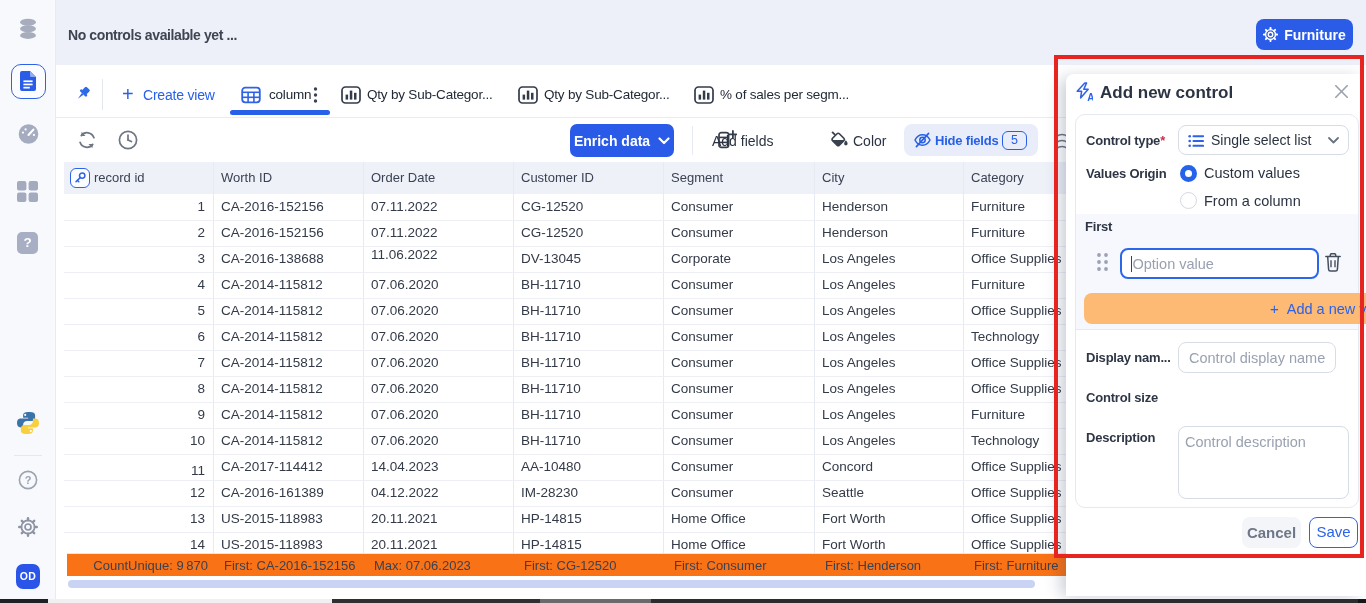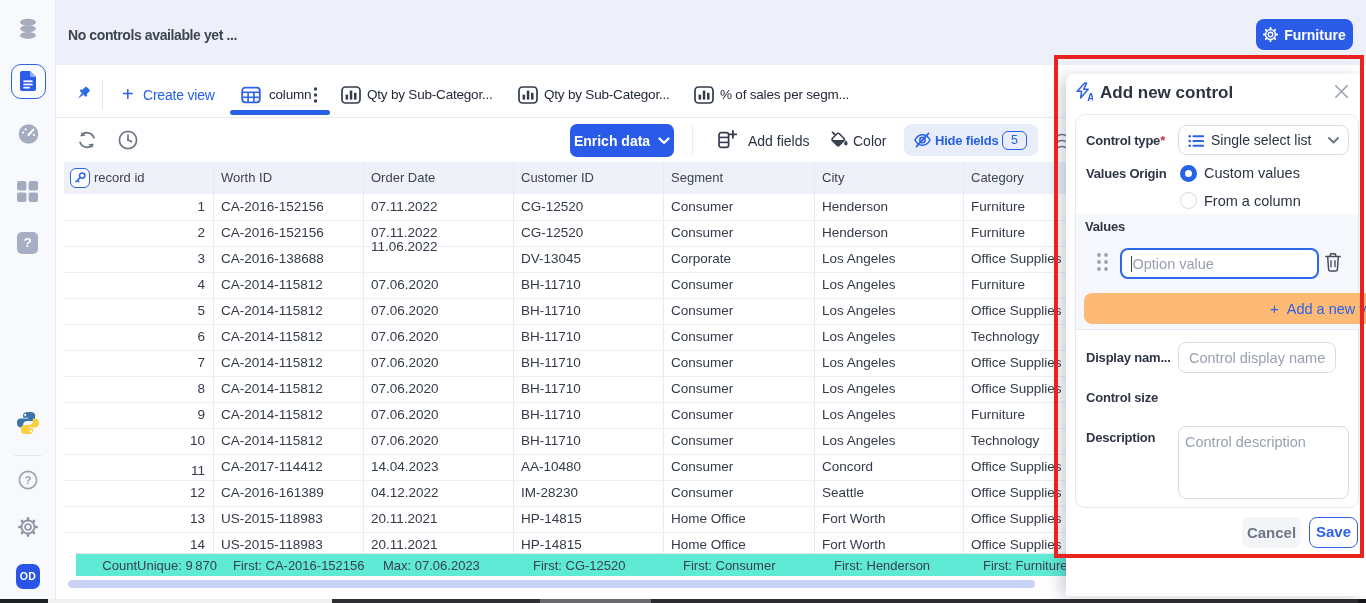--- a/index.html
+++ b/index.html
@@ -27,39 +27,39 @@
 #hidepill .badge{position:absolute;left:98px;top:6.5px;width:25px;height:19px;border:1.5px solid #2760e8;border-radius:6px;color:#2760e8;font-size:12.5px;text-align:center;line-height:16px}
 
 #table{position:absolute;left:64px;top:162px;width:1110px;height:414px;background:#fff;overflow:hidden;z-index:1}
 #thead{position:absolute;left:0;top:0;width:1110px;height:32px;background:#eef1f8}
 #thead .h{position:absolute;top:8px;font-size:13px;color:#3a4253}
 #keybox{position:absolute;left:6px;top:6px;width:20px;height:20px;border:1.4px solid #2e62e8;border-radius:6px;background:#fcfdff}
 .c0{position:absolute;left:0;width:141px;height:26px;text-align:right;font-size:13.5px;color:#333a48;line-height:26px}
 .cl{position:absolute;height:26px;font-size:13.5px;color:#333a48;line-height:26px;white-space:nowrap}
 .rsep{position:absolute;left:0;width:1110px;height:1px;background:#edeff5}
 .csep{position:absolute;top:0;width:1px;height:414px;background:#e7eaf1}
-#tsummary{position:absolute;left:12px;top:391px;width:1110px;height:23px;background:#5eead4;border-top:1px solid #e4e7ee}
+#tsummary{position:absolute;left:3px;top:391px;width:1110px;height:23px;background:#f97316;border-top:1px solid #e4e7ee}
 #tsummary .s0{position:absolute;left:0;top:4px;width:141px;text-align:right;font-size:13px;color:#3a4150}
 #tsummary .sl{position:absolute;top:4px;font-size:13px;color:#3a4150;white-space:nowrap}
 #scrollthumb{position:absolute;left:68px;top:580px;width:967px;height:8px;border-radius:4px;background:#c9d4f4;z-index:1}
 
 #panel{position:absolute;left:1066px;top:74px;width:300px;height:522px;background:#fff;border-top-left-radius:8px;box-shadow:-7px 2px 16px -2px rgba(45,55,90,.25);z-index:5}
 #panel .title{position:absolute;left:34px;top:9px;font-size:17px;font-weight:bold;color:#2b3442}
 #pform{position:absolute;left:9px;top:40px;width:284px;height:394px;border:1px solid #e6e9f0;border-radius:10px}
 .plabel{position:absolute;font-size:13px;letter-spacing:-0.2px;font-weight:bold;color:#2e3645;white-space:nowrap}
 .pinput{position:absolute;border:1px solid #d8dce5;border-radius:8px;background:#fff}
 .ph{color:#99a1b0;font-size:14.5px}
 #vsec{position:absolute;left:0;top:99px;width:282px;height:116px;background:#f7f8fd;border-bottom:1px solid #e6e9f0}
 #optinput{position:absolute;left:43.5px;top:132.5px;width:199px;height:31px;border:2px solid #2c67ea;border-radius:8px;background:#fff}
 #addval{position:absolute;left:8px;top:177.5px;width:310px;height:31px;border-radius:8px;background:#fdba74;color:#2b62e9;font-size:14.5px;text-align:right;line-height:31px}
 #radio1{position:absolute;left:103.5px;top:49.5px;width:17px;height:17px;border-radius:50%;border:5px solid #2563eb;background:#fff}
 #radio2{position:absolute;left:103.5px;top:77px;width:17px;height:17px;border-radius:50%;border:1.5px solid #d3d8e1;background:#fff}
 .rlab{position:absolute;left:128px;font-size:14.5px;color:#2b3342}
 #cancel{position:absolute;left:176px;top:443px;width:59px;height:31px;border-radius:8px;background:#f3f5f8;color:#6e7787;font-size:15px;font-weight:bold;text-align:center;line-height:31px}
-#save{position:absolute;left:243px;top:443px;width:49px;height:31px;border-radius:8px;border:1.5px solid #2c63e9;color:#2c63e9;font-size:15px;font-weight:bold;text-align:center;line-height:28px;background:#fff}
+#save{position:absolute;left:243px;top:443px;width:49px;height:31px;border-radius:8px;border:1.5px solid #2c63e9;color:#2c63e9;font-size:15px;font-weight:normal;text-align:center;line-height:28px;background:#fff}
 
 #red{position:absolute;left:1054px;top:55px;width:310px;height:503px;border:4px solid #e82420;z-index:30}
 
 .tb{position:absolute;top:599px;height:4px;z-index:40}
 </style></head>
 <body>
 
 <div id="sidebar">
   <svg class="abs" style="left:18px;top:18px" width="20" height="23" viewBox="0 0 20 23">
     <ellipse cx="10" cy="4.2" rx="8" ry="3.5" fill="#a7adbd"></ellipse>
@@ -205,21 +205,21 @@
     </svg>
 </div>
 <div id="tooldiv"></div>
 <svg class="abs" style="left:717px;top:130px" width="20" height="20" viewBox="0 0 20 20">
   <rect x="2" y="2.6" width="9.6" height="14.8" rx="2.2" fill="none" stroke="#343c4c" stroke-width="1.7"></rect>
   <line x1="2" y1="7.4" x2="11.6" y2="7.4" stroke="#343c4c" stroke-width="1.6"></line>
   <line x1="2" y1="12.4" x2="11.6" y2="12.4" stroke="#343c4c" stroke-width="1.6"></line>
   <line x1="15.9" y1="1" x2="15.9" y2="7.8" stroke="#343c4c" stroke-width="1.8" stroke-linecap="round"></line>
   <line x1="12.5" y1="4.4" x2="19.3" y2="4.4" stroke="#343c4c" stroke-width="1.8" stroke-linecap="round"></line>
 </svg>
-<div class="tbtxt" style="left:748px">Add fields</div>
+<div class="tbtxt" style="left:712px">Add fields</div>
 <svg class="abs" style="left:830px;top:131px" width="20" height="18" viewBox="0 0 20 18">
   <rect x="3.4" y="3.6" width="9.6" height="9.6" rx="1.6" transform="rotate(45 8.2 8.4)" fill="none" stroke="#39414f" stroke-width="1.7"></rect>
   <path d="M2.1 8.9 L14.3 8.9 L8.2 15 Z" fill="#39414f"></path>
   <line x1="4.6" y1="3.4" x2="2.6" y2="1.4" stroke="#39414f" stroke-width="1.9" stroke-linecap="round"></line>
   <path d="M16.8 10.6 c1.5 2 .7 3.9 -0.9 3.9 c-1.6 0 -2.4 -1.9 -0.9 -3.9 l0.9 -1.3 z" fill="#39414f"></path>
 </svg>
 <div class="tbtxt" style="left:853px">Color</div>
 <div id="hidepill">
   <svg class="abs" style="left:9px;top:7px" width="19" height="18" viewBox="0 0 19 18">
     <path d="M2 9 C3.8 5.4 6.5 3.8 9.5 3.8 s5.7 1.6 7.5 5.2 c-1.8 3.6 -4.5 5.2 -7.5 5.2 S3.8 12.6 2 9 z" fill="none" stroke="#2760e8" stroke-width="1.5"></path>
@@ -280,21 +280,21 @@
     <div class="cl" style="left:907px;top:32px">Furniture</div>
 <div class="c0" style="top:58px">2</div>
     <div class="cl" style="left:157px;top:58px">CA-2016-152156</div>
     <div class="cl" style="left:307px;top:58px">07.11.2022</div>
     <div class="cl" style="left:457px;top:58px">CG-12520</div>
     <div class="cl" style="left:607px;top:58px">Consumer</div>
     <div class="cl" style="left:758px;top:58px">Henderson</div>
     <div class="cl" style="left:907px;top:58px">Furniture</div>
 <div class="c0" style="top:84px">3</div>
     <div class="cl" style="left:157px;top:84px">CA-2016-138688</div>
-    <div class="cl" style="left:307px;top:72px">11.06.2022</div>
+    <div class="cl" style="left:307px;top:80px">11.06.2022</div>
     <div class="cl" style="left:457px;top:84px">DV-13045</div>
     <div class="cl" style="left:607px;top:84px">Corporate</div>
     <div class="cl" style="left:758px;top:84px">Los Angeles</div>
     <div class="cl" style="left:907px;top:84px">Office Supplies</div>
 <div class="c0" style="top:110px">4</div>
     <div class="cl" style="left:157px;top:110px">CA-2014-115812</div>
     <div class="cl" style="left:307px;top:110px">07.06.2020</div>
     <div class="cl" style="left:457px;top:110px">BH-11710</div>
     <div class="cl" style="left:607px;top:110px">Consumer</div>
     <div class="cl" style="left:758px;top:110px">Los Angeles</div>
@@ -410,21 +410,21 @@
       <svg style="position:absolute;right:9px;top:11px" width="11" height="7" viewBox="0 0 11 7">
           <path d="M1 1 L5.5 5.5 L10 1" fill="none" stroke="#6b7380" stroke-width="1.8" stroke-linecap="round" stroke-linejoin="round"></path>
         </svg>
     </div>
     <div class="plabel" style="left:10px;top:51px">Values Origin</div>
     <div id="radio1"></div>
     <div class="rlab" style="top:50px">Custom values</div>
     <div id="radio2"></div>
     <div class="rlab" style="top:77.5px">From a column</div>
     <div id="vsec">
-      <div class="plabel" style="left:9px;top:5px">Values</div>
+      <div class="plabel" style="left:9px;top:5px">First</div>
       <svg style="position:absolute;left:20px;top:38px" width="13" height="20" viewBox="0 0 13 20">
         <g fill="#9aa2b4">
             <circle cx="3" cy="3" r="1.9"></circle>
             <circle cx="10" cy="3" r="1.9"></circle>
             <circle cx="3" cy="10" r="1.9"></circle>
             <circle cx="10" cy="10" r="1.9"></circle>
             <circle cx="3" cy="17" r="1.9"></circle>
             <circle cx="10" cy="17" r="1.9"></circle>
           </g>
       </svg>

